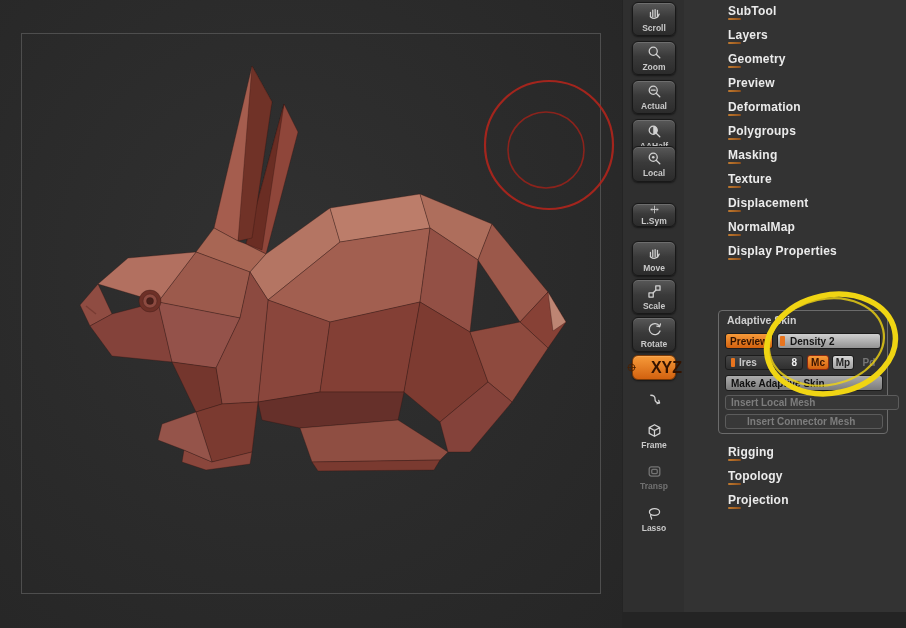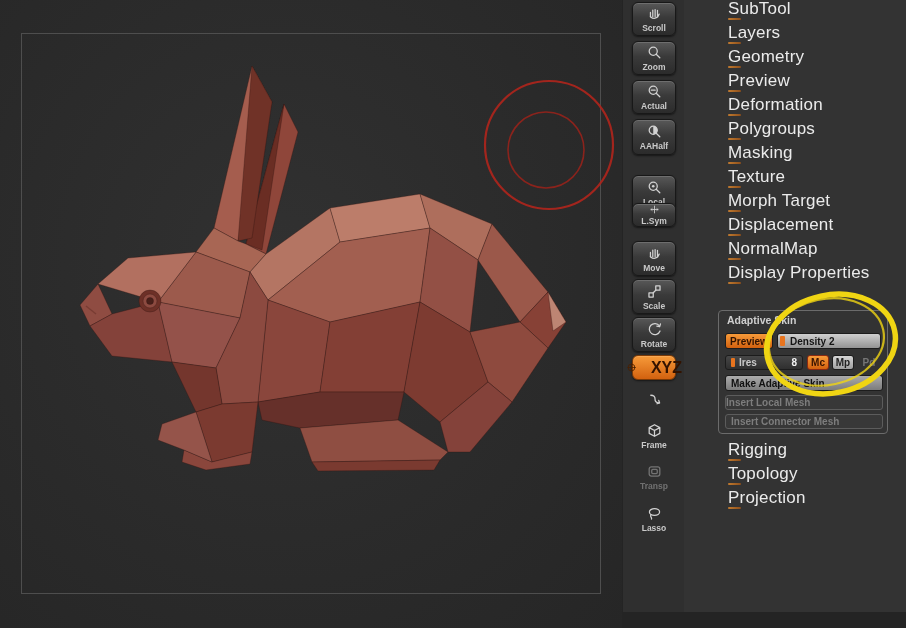--- a/index.html
+++ b/index.html
@@ -25,22 +25,22 @@
   .ic{width:17px;height:17px}
   .ic .st{stroke:#d2d2d2;fill:none;stroke-width:1.2;stroke-linecap:round;stroke-linejoin:round}
   .ic .fl{fill:#d2d2d2;stroke:none}
   .active-orange .ic .st{stroke:#4a2000}
   .xyz-row{display:flex;align-items:center;gap:14px;font-size:16px}
 
   
   .palette{position:absolute;left:684px;top:0;width:222px;height:628px;background:#333}
   .menu-top{position:absolute;left:44px;top:-1px;width:170px}
   .menu-bottom{position:absolute;left:44px;top:440px;width:170px}
-  .menu-item{position:relative;height:24px;display:flex;color:#ebebeb;
-    font-size:17px;font-weight:normal;letter-spacing:.2px;cursor:pointer}
+  .menu-item{position:relative;height:24px;display:flex;align-items:center;color:#ebebeb;
+    font-size:12px;font-weight:bold;letter-spacing:.2px;cursor:pointer}
   .menu-item .dash{position:absolute;left:0;bottom:3px;width:13px;height:2px;border-radius:1px;
     background:linear-gradient(90deg,#ff9a2e,#b45a10);opacity:.7}
 
   
   .adaptive{position:absolute;left:34px;top:310px;width:170px;height:124px;border:1px solid #6b6b6b;border-radius:4px}
   .adaptive .title{position:absolute;left:8px;top:3px;font-size:10.5px;font-weight:bold;color:#cfcfcf}
   .ctl{position:absolute;height:16px;border-radius:3px;border:1px solid #1c1c1c;font-size:10px;font-weight:bold;
     display:flex;align-items:center;cursor:pointer}
   .btn-preview{left:6px;top:22px;width:48px;justify-content:center;
     background:linear-gradient(#f79a39,#d2610f);color:#321300}
@@ -49,22 +49,22 @@
   .sl-ires{left:6px;top:44px;width:78px;height:15px;background:linear-gradient(#474747,#2f2f2f);
     color:#c9c9c9;padding:0 5px;justify-content:space-between}
   .sl-ires .notch{width:4px;height:9px;background:#e8741e;border-radius:1px;margin-right:4px}
   .sl-ires .val{color:#f2f2f2}
   .btn-mc{left:88px;top:44px;width:22px;height:15px;justify-content:center;
     background:linear-gradient(#f79a39,#d2610f);color:#391300;border-color:#8a2a12}
   .btn-mp{left:113px;top:44px;width:22px;height:15px;justify-content:center;
     background:linear-gradient(#d5d5d5,#a0a0a0);color:#222}
   .btn-pd{left:139px;top:44px;width:22px;height:15px;justify-content:center;border:0;background:transparent;color:#757575}
   .btn-make{left:6px;top:64px;width:158px;background:linear-gradient(#ababab,#7c7c7c);color:#101010;padding-left:5px}
-  .btn-insert1{left:6px;top:84px;width:158px;height:15px;background:#383838;border-color:#5c5c5c;color:#7d7d7d;}
-  .btn-insert2{left:6px;top:103px;width:158px;height:15px;background:#383838;border-color:#5c5c5c;color:#7d7d7d;padding-left:5px}
+  .btn-insert1{left:6px;top:84px;width:174px;height:15px;background:#383838;border-color:#5c5c5c;color:#7d7d7d;padding-left:5px}
+  .btn-insert2{left:6px;top:103px;width:158px;height:15px;background:#383838;border-color:#5c5c5c;color:#7d7d7d;padding-left:21px}
 
   .bottom-strip{position:absolute;left:622px;top:612px;width:284px;height:16px;background:#242424}
 
   
   .annot{position:absolute;left:0;top:0;pointer-events:none;z-index:50}
 </style>
 </head>
 <body>
 
 <div id="app">
@@ -151,21 +151,21 @@
 
     <div class="tb-btn raised" style="top:119px;height:36px">
       <svg class="ic" viewBox="0 0 16 16">
         <circle class="st" cx="6.8" cy="6.8" r="3.8"></circle>
           <path class="fl" d="M6.8 3 a3.8 3.8 0 0 1 0 7.6 z"></path>
           <path class="st" d="M9.6 9.6 L13 13"></path>
       </svg>
       <span>AAHalf</span>
     </div>
 
-    <div class="tb-btn raised" style="top:175px;height:36px">
+    <div class="tb-btn raised" style="top:146px;height:36px">
       <svg class="ic" viewBox="0 0 16 16">
         <circle class="st" cx="6.8" cy="6.8" r="3.8"></circle>
           <circle class="fl" cx="6.8" cy="6.8" r="1.2"></circle>
           <path class="st" d="M9.6 9.6 L13 13"></path>
       </svg>
       <span>Local</span>
     </div>
 
     <div class="tb-btn raised" style="top:203px;height:24px">
       <svg class="ic" viewBox="0 0 16 16">
@@ -268,24 +268,20 @@
           <span class="dash"></span>
           <span>Polygroups</span>
         </div>
         <div class="menu-item">
           <span class="dash"></span>
           <span>Masking</span>
         </div>
         <div class="menu-item">
           <span class="dash"></span>
           <span>Texture</span>
-        </div>
-        <div class="menu-item">
-          <span class="dash"></span>
-          <span>Morph Target</span>
         </div>
         <div class="menu-item">
           <span class="dash"></span>
           <span>Displacement</span>
         </div>
         <div class="menu-item">
           <span class="dash"></span>
           <span>NormalMap</span>
         </div>
         <div class="menu-item">

